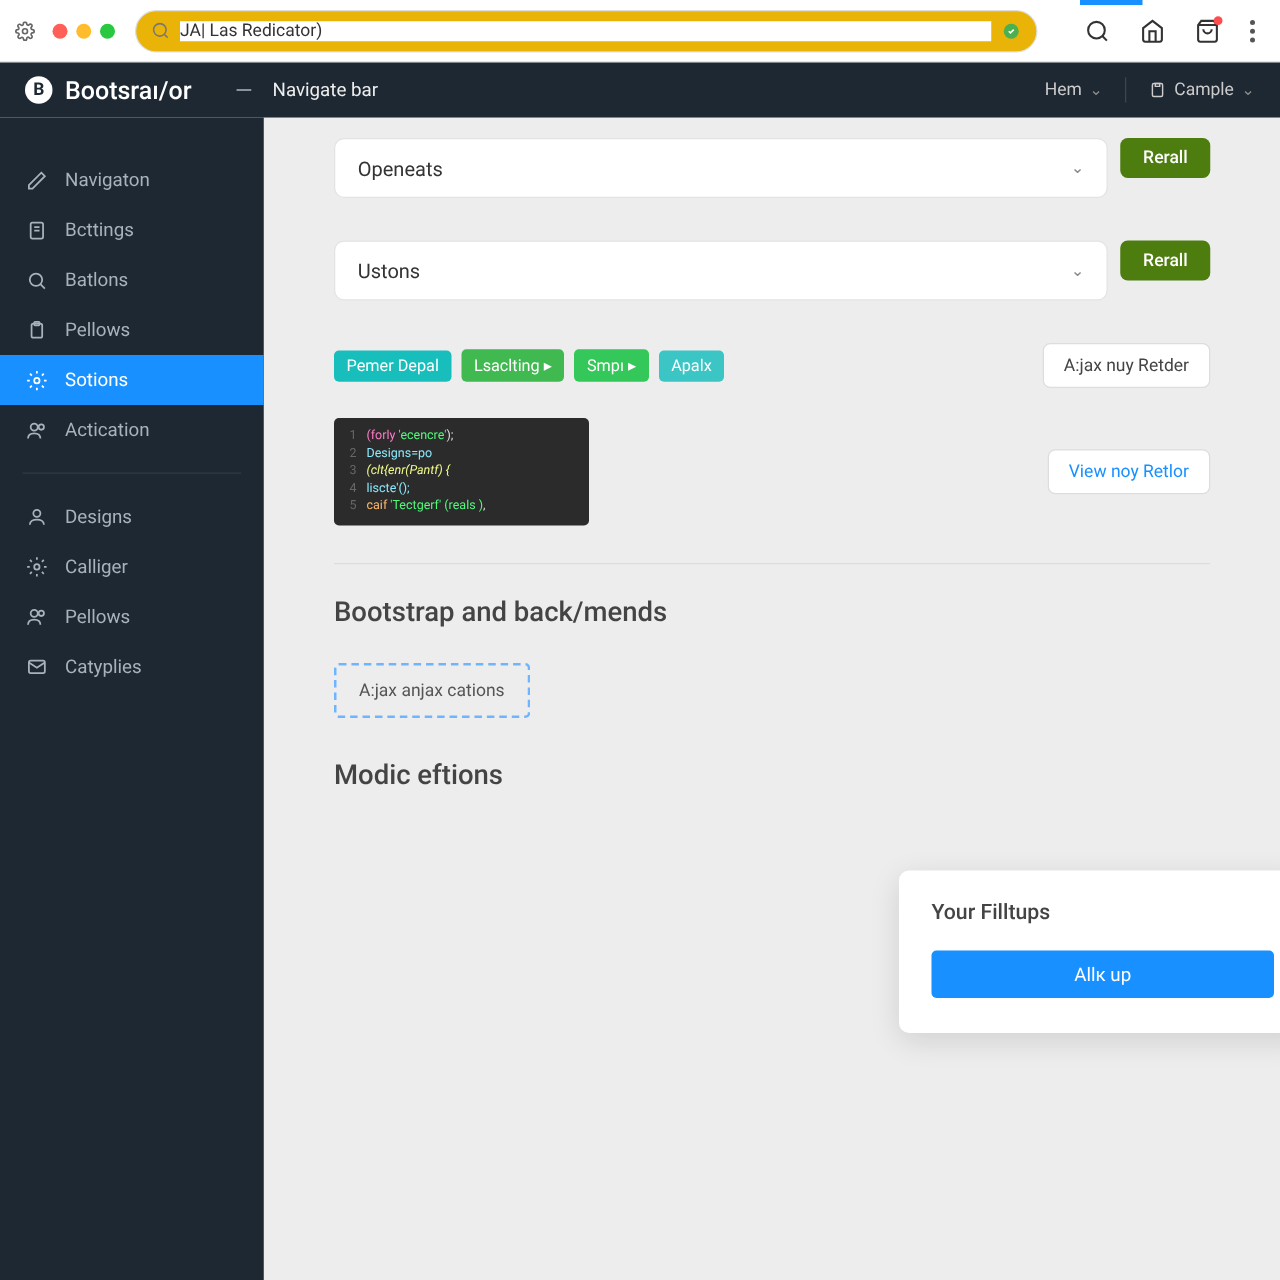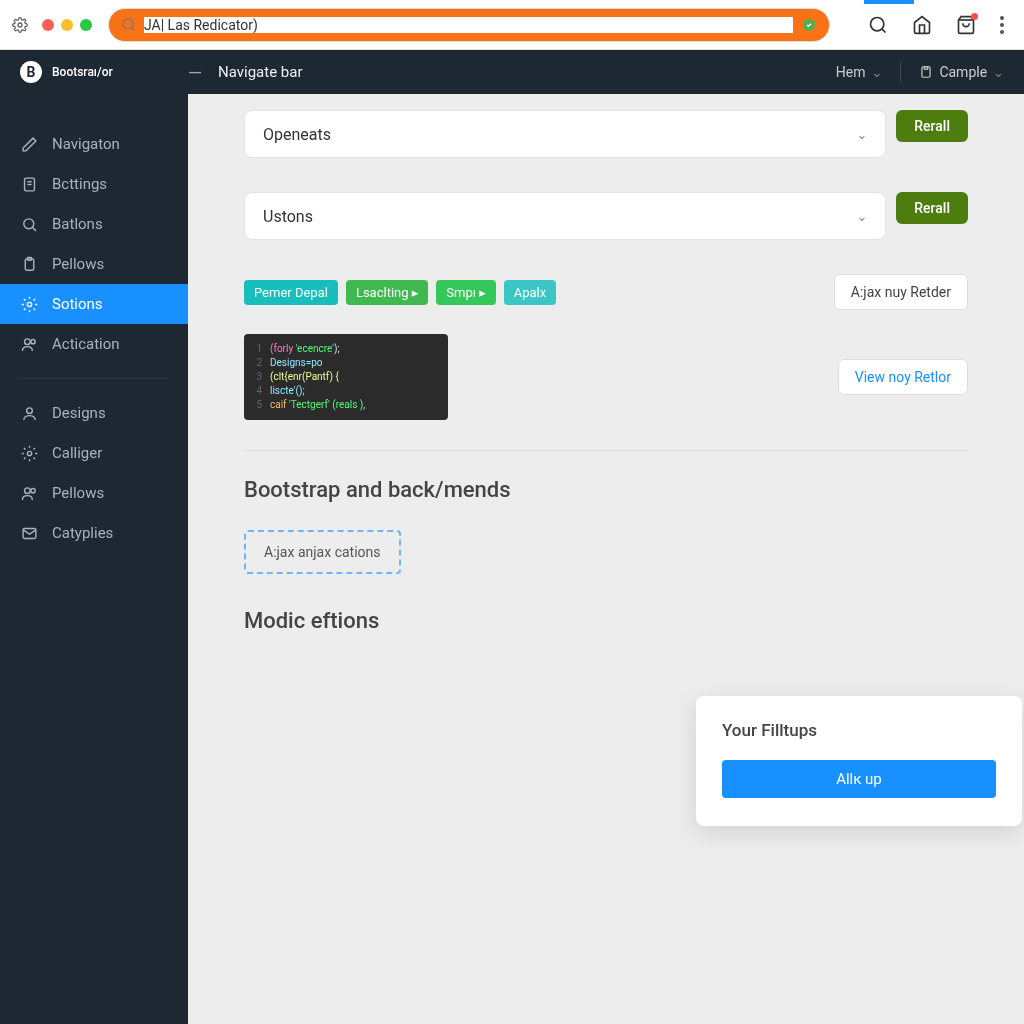--- a/index.html
+++ b/index.html
@@ -6,44 +6,44 @@
 body { width: 1024px; height: 1024px; background: #e9e9e9; overflow: hidden; }
 
 
 .browser-bar { height: 50px; background: #fff; display: flex; align-items: center; padding: 0 12px; gap: 10px; border-bottom: 1px solid #ddd; }
 .traffic-lights { display: flex; gap: 7px; margin-left: 4px; margin-right: 6px; }
 .tl { width: 12px; height: 12px; border-radius: 50%; }
 .tl.red { background: #ff5f57; }
 .tl.yellow { background: #ffbd2e; }
 .tl.green { background: #28c840; }
 .gear-left { color: #666; }
-.url-bar { flex: 1; height: 34px; border: 1px solid #ddd; border-radius: 17px; display: flex; align-items: center; padding: 0 12px; gap: 8px; background: #f97316; }
+.url-bar { flex: 1; height: 34px; border: 1px solid #ddd; border-radius: 17px; display: flex; align-items: center; padding: 0 12px; gap: 8px; background: #eab308; }
 .url-bar input { border: none; outline: none; flex: 1; font-size: 14px; color: #333; }
 .browser-icons { display: flex; gap: 24px; align-items: center; padding: 0 8px 0 28px; }
 .browser-icons svg { color: #333; }
 .dot-badge { position: relative; }
 .dot-badge::after { content: ''; position: absolute; top: -2px; right: -2px; width: 7px; height: 7px; background: #ff4d4f; border-radius: 50%; }
 .kebab { display: flex; flex-direction: column; gap: 3px; }
 .kebab span { width: 4px; height: 4px; background: #555; border-radius: 50%; }
 .blue-tab-marker { position: absolute; top: 0; left: 864px; width: 50px; height: 4px; background: #1890ff; }
 
 
 .app-header { height: 44px; background: #1e2833; color: #fff; display: flex; align-items: center; padding: 0 20px; font-size: 14px; }
 .logo-area { width: 198px; display: flex; align-items: center; gap: 10px; }
 .logo-b { width: 22px; height: 22px; background: #fff; color: #1e2833; border-radius: 50%; display: flex; align-items: center; justify-content: center; font-weight: 700; font-size: 14px; }
-.logo-text { font-size: 12px; font-weight: 500; }
+.logo-text { font-size: 20px; font-weight: 500; }
 .collapse-btn { margin-left: auto; color: #9aa; font-size: 18px; margin-right: 16px; }
 .header-title { font-size: 15px; color: #eee; }
 .header-right { margin-left: auto; display: flex; gap: 18px; align-items: center; color: #ccc; }
 .hr-item { display: flex; align-items: center; gap: 6px; cursor: pointer; }
 .hr-sep { width: 1px; height: 20px; background: #3a4651; }
 
 
 .shell { display: flex; height: calc(1024px - 50px - 44px); }
-.sidebar { width: 188px; background: #1e2833; color: #a7b2bd; padding-top: 30px; }
+.sidebar { width: 211px; background: #1e2833; color: #a7b2bd; padding-top: 30px; }
 .nav-item { display: flex; align-items: center; gap: 14px; padding: 11px 20px; font-size: 15px; cursor: pointer; position: relative; }
 .nav-item.active { background: #1890ff; color: #fff; }
 .nav-item.active::after { content: ''; position: absolute; right: -8px; top: 50%; transform: translateY(-50%); border: 8px solid transparent; border-left-color: #1890ff; }
 .nav-sep { height: 1px; background: #2f3a45; margin: 14px 18px; }
 .nav-icon { width: 18px; display: flex; justify-content: center; }
 
 .main { flex: 1; background: #ededed; padding: 16px 56px; overflow: auto; position: relative; }
 
 .select-row { display: flex; gap: 10px; margin-bottom: 34px; }
 .select-box { flex: 1; background: #fff; border: 1px solid #e3e3e3; border-radius: 8px; height: 48px; display: flex; align-items: center; padding: 0 18px; font-size: 16px; color: #333; justify-content: space-between; }
@@ -59,21 +59,21 @@
 .tag.teal2 { background: #3cc5c5; }
 .btn-outline { background: #fff; border: 1px solid #ddd; border-radius: 6px; padding: 9px 16px; font-size: 14px; color: #444; margin-left: auto; cursor: pointer; }
 .btn-outline.link { color: #1890ff; }
 
 .code-block { background: #2b2b2b; border-radius: 4px; width: 204px; padding: 8px 10px; font-family: "Menlo", monospace; font-size: 10px; line-height: 1.4; color: #ddd; }
 .code-line { display: flex; gap: 8px; }
 .ln { color: #666; width: 8px; text-align: right; }
 .kw-pink { color: #ff79c6; }
 .kw-green { color: #50fa7b; }
 .kw-blue { color: #8be9fd; }
-.kw-yellow { color: #f1fa8c; }
+.kw-yellow { color: #f1fa8c; font-style: italic; }
 .kw-orange { color: #ffb86c; text-align: right; }
 
 .hr-div { border: none; border-top: 1px solid #ddd; margin: 30px 0 26px; }
 
 .dashed-box { border: 2px dashed #6fb4ff; border-radius: 4px; padding: 12px 18px; display: inline-block; color: #555; font-size: 14px; text-align: center; }
 
 .card { position: absolute; background: #fff; border-radius: 8px; box-shadow: 0 6px 24px rgba(0,0,0,0.12); padding: 24px 26px 28px; width: 326px; left: 508px; top: 602px; }
 .card h3 { font-size: 17px; font-weight: 500; color: #444; margin-bottom: 20px; }
 .card button { width: 100%; height: 38px; background: #1890ff; color: #fff; border: none; border-radius: 4px; font-size: 15px; cursor: pointer; }
 

